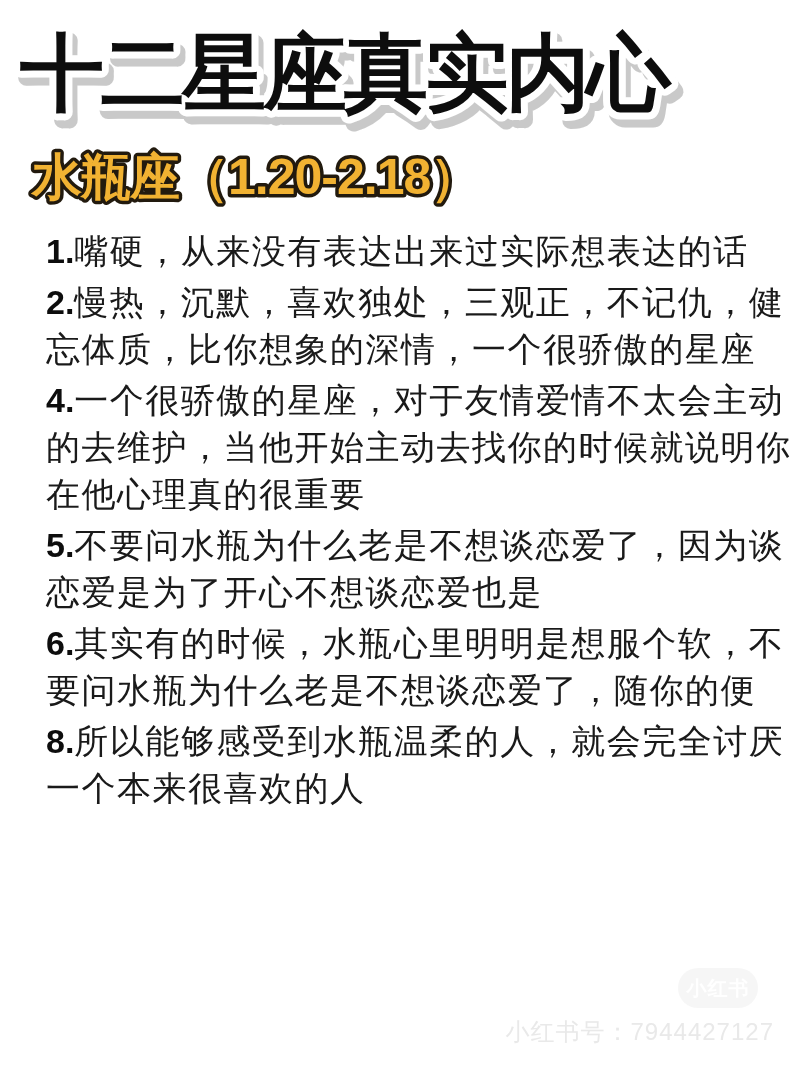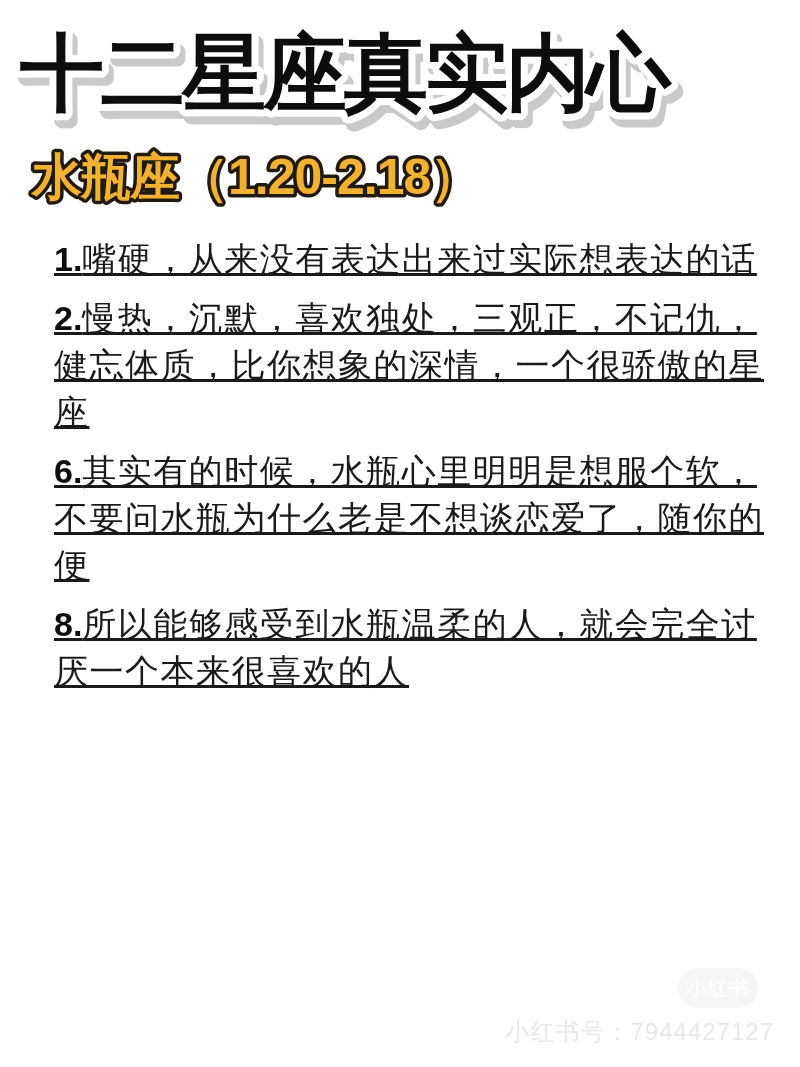--- a/index.html
+++ b/index.html
@@ -60,28 +60,27 @@
 
   
   .body-list {
     position: absolute;
     top: 224px;
     left: 42px;
     width: 756px;
     color: #1a1a1a;
   }
   .body-list p {
-    margin: 12px;
+    margin: 4px;
     padding: 0;
     font-size: 34px;
     line-height: 47px;
     letter-spacing: 1.5px;
     font-weight: 300;
     word-break: break-word;
-    text-decoration: underline;
   }
   .item-num {
     font-weight: 800;
     letter-spacing: 0;
     color: #0d0d0d;
   }
 
   
   .wm-badge {
     position: absolute;
@@ -118,20 +117,22 @@
   <text class="title-text" x="20" y="94">十二星座真实内心</text>
 </svg>
 
 <svg class="subtitle-svg" viewBox="0 0 800 82">
   <text class="subtitle-text" x="32" y="58">水瓶座（1.20-2.18）</text>
 </svg>
 
 <div class="body-list">
   <p><span class="item-num">1.</span><span>嘴硬，从来没有表达出来过实际想表达的话</span></p>
   <p><span class="item-num">2.</span><span>慢热，沉默，喜欢独处，三观正，不记仇，健忘体质，比你想象的深情，一个很骄傲的星座</span></p>
+  <p><span class="item-num">4.</span><span>一个很骄傲的星座，对于友情爱情不太会主动的去维护，当他开始主动去找你的时候就说明你在他心理真的很重要</span></p>
+  <p><span class="item-num">5.</span><span>不要问水瓶为什么老是不想谈恋爱了，因为谈恋爱是为了开心不想谈恋爱也是</span></p>
   <p><span class="item-num">6.</span><span>其实有的时候，水瓶心里明明是想服个软，不要问水瓶为什么老是不想谈恋爱了，随你的便</span></p>
   <p><span class="item-num">8.</span><span>所以能够感受到水瓶温柔的人，就会完全讨厌一个本来很喜欢的人</span></p>
 </div>
 
 <div class="wm-badge">
   <span class="wm-badge-label">小红书</span>
 </div>
 
 <div class="wm-account">小红书号：7944427127</div>
 

